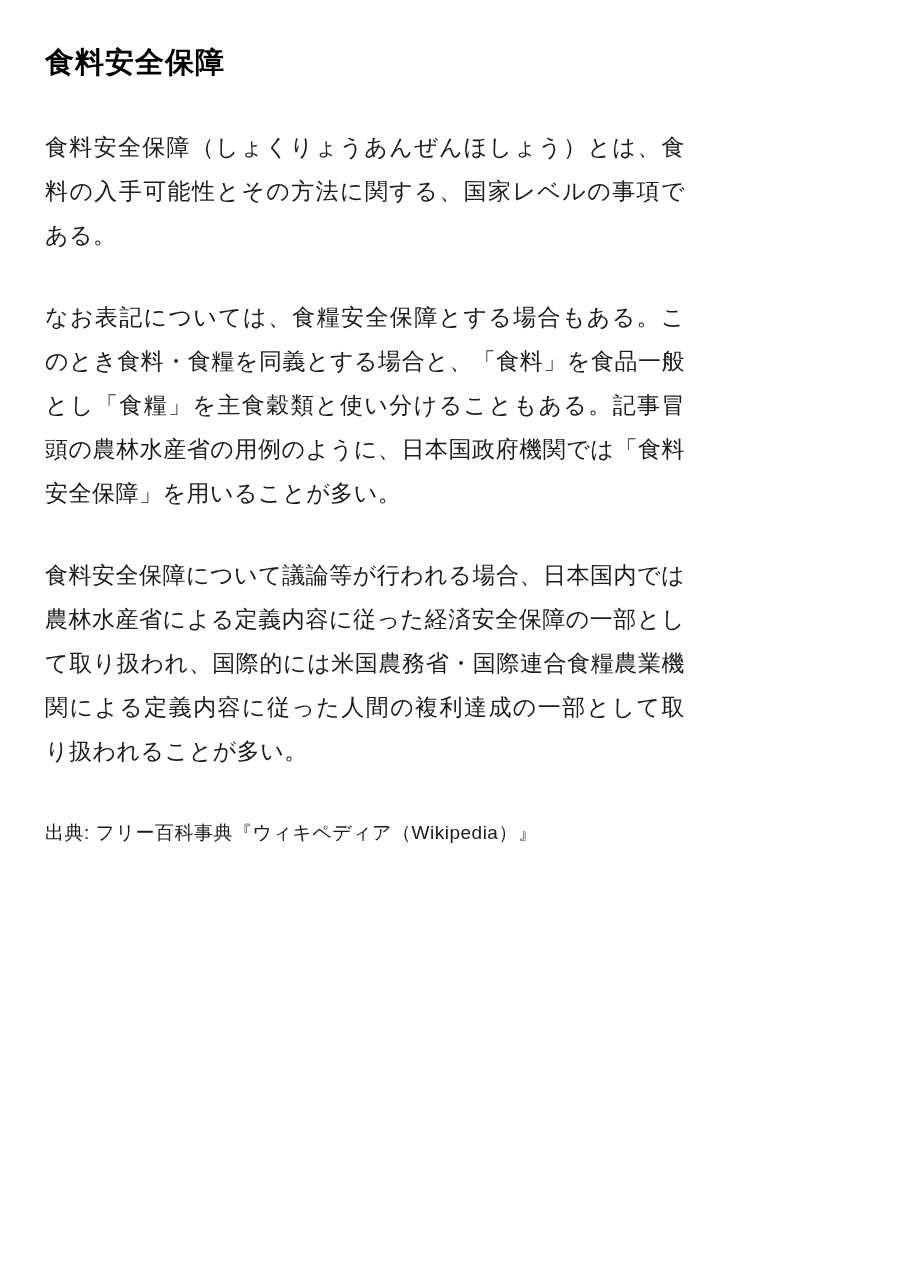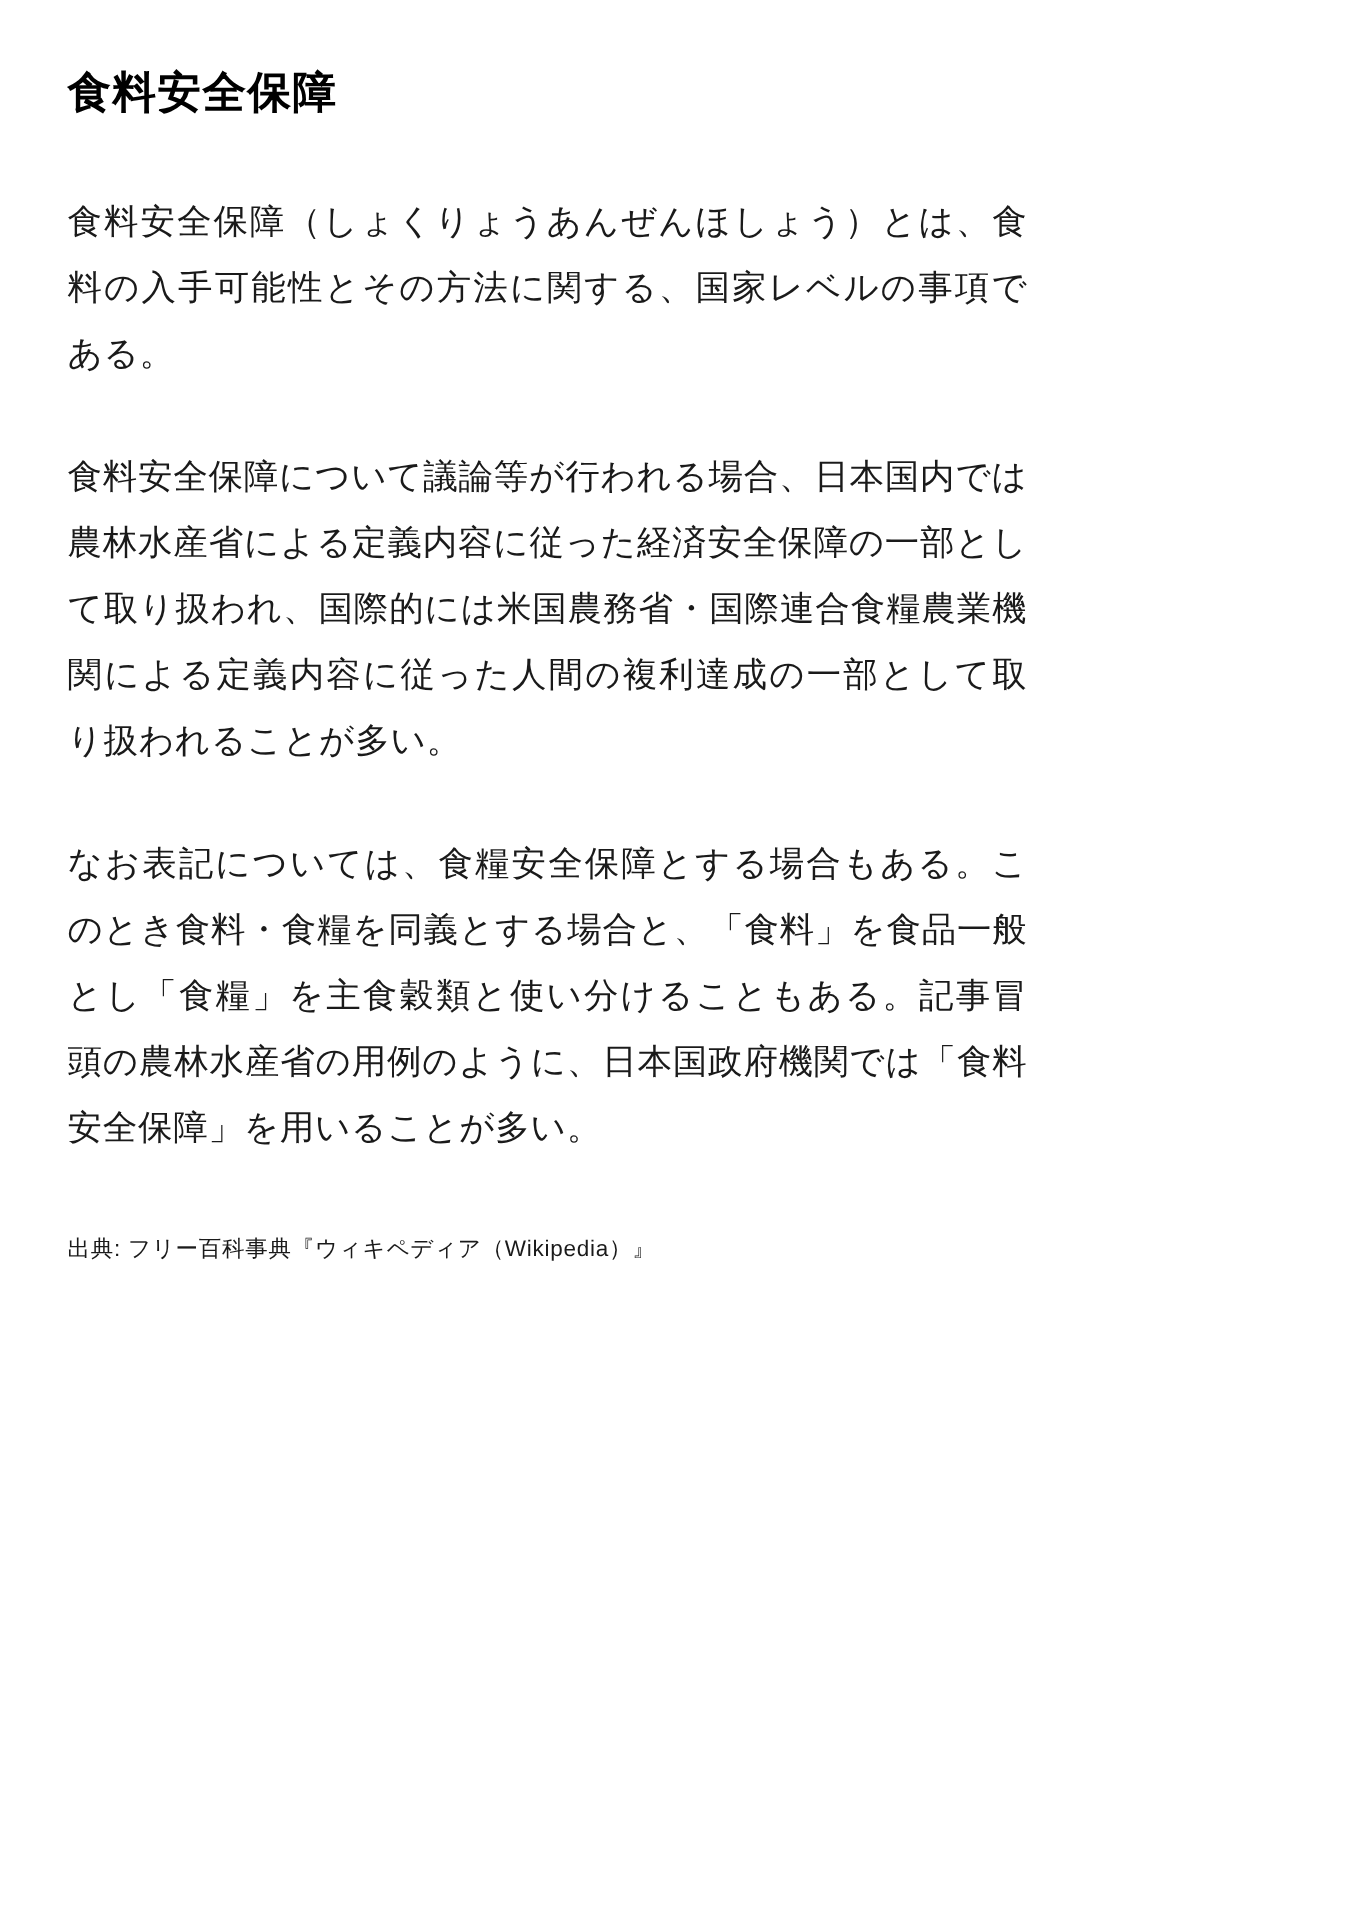--- a/index.html
+++ b/index.html
@@ -31,33 +31,33 @@
   }
   .body-para {
     font-size: 23px;
     line-height: 44px;
     margin: 0 0 38px 0;
     text-align: justify;
     letter-spacing: 0.5px;
     color: #1a1a1a;
   }
   .source-line {
-    font-size: 15px;
+    font-size: 19px;
     line-height: 44px;
     margin: 0;
     letter-spacing: 0.5px;
     color: #1a1a1a;
   }
 </style>
 </head>
 <body>
 
 <div class="page">
   <h1 class="doc-title">食料安全保障</h1>
 
   <p class="body-para">食料安全保障（しょくりょうあんぜんほしょう）とは、食料の入手可能性とその方法に関する、国家レベルの事項である。</p>
 
+  <p class="body-para">なお表記については、食糧安全保障とする場合もある。このとき食料・食糧を同義とする場合と、「食料」を食品一般とし「食糧」を主食穀類と使い分けることもある。記事冒頭の農林水産省の用例のように、日本国政府機関では「食料安全保障」を用いることが多い。</p>
+
   <p class="body-para">食料安全保障について議論等が行われる場合、日本国内では農林水産省による定義内容に従った経済安全保障の一部として取り扱われ、国際的には米国農務省・国際連合食糧農業機関による定義内容に従った人間の複利達成の一部として取り扱われることが多い。</p>
-
-  <p class="body-para">なお表記については、食糧安全保障とする場合もある。このとき食料・食糧を同義とする場合と、「食料」を食品一般とし「食糧」を主食穀類と使い分けることもある。記事冒頭の農林水産省の用例のように、日本国政府機関では「食料安全保障」を用いることが多い。</p>
 
   <p class="source-line">出典: フリー百科事典『ウィキペディア（Wikipedia）』</p>
 </div>
 
 </body></html>

